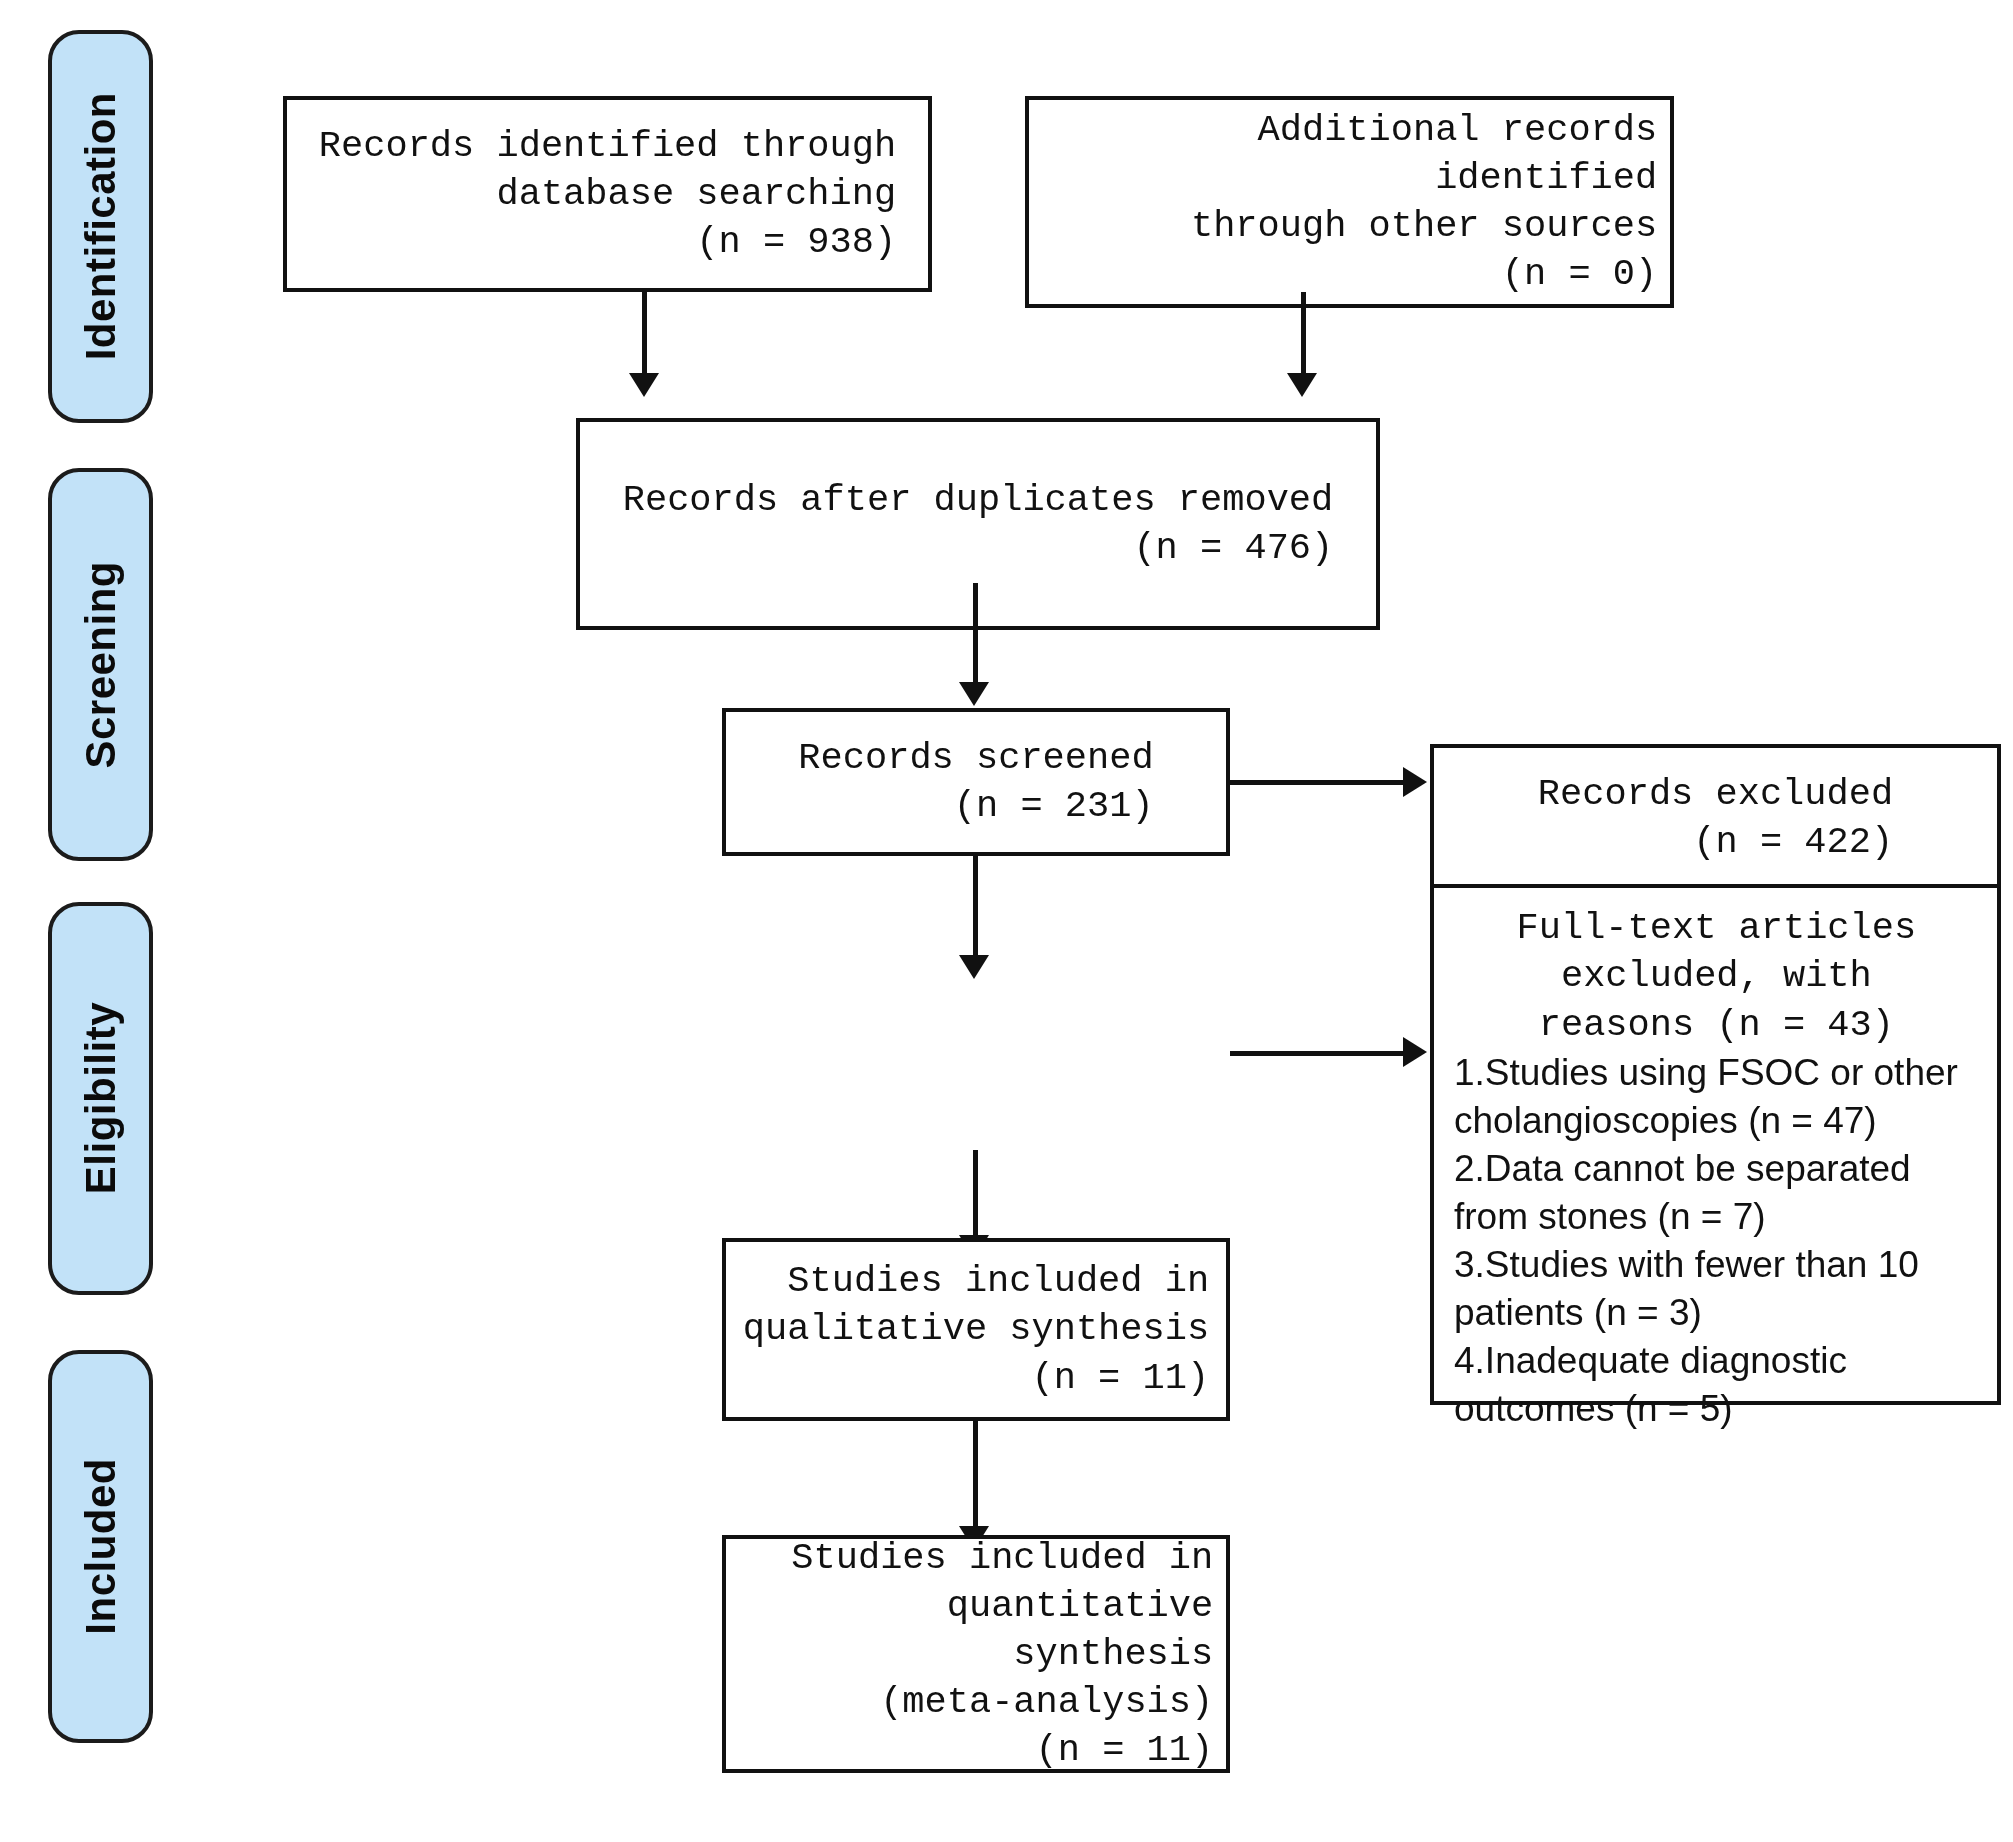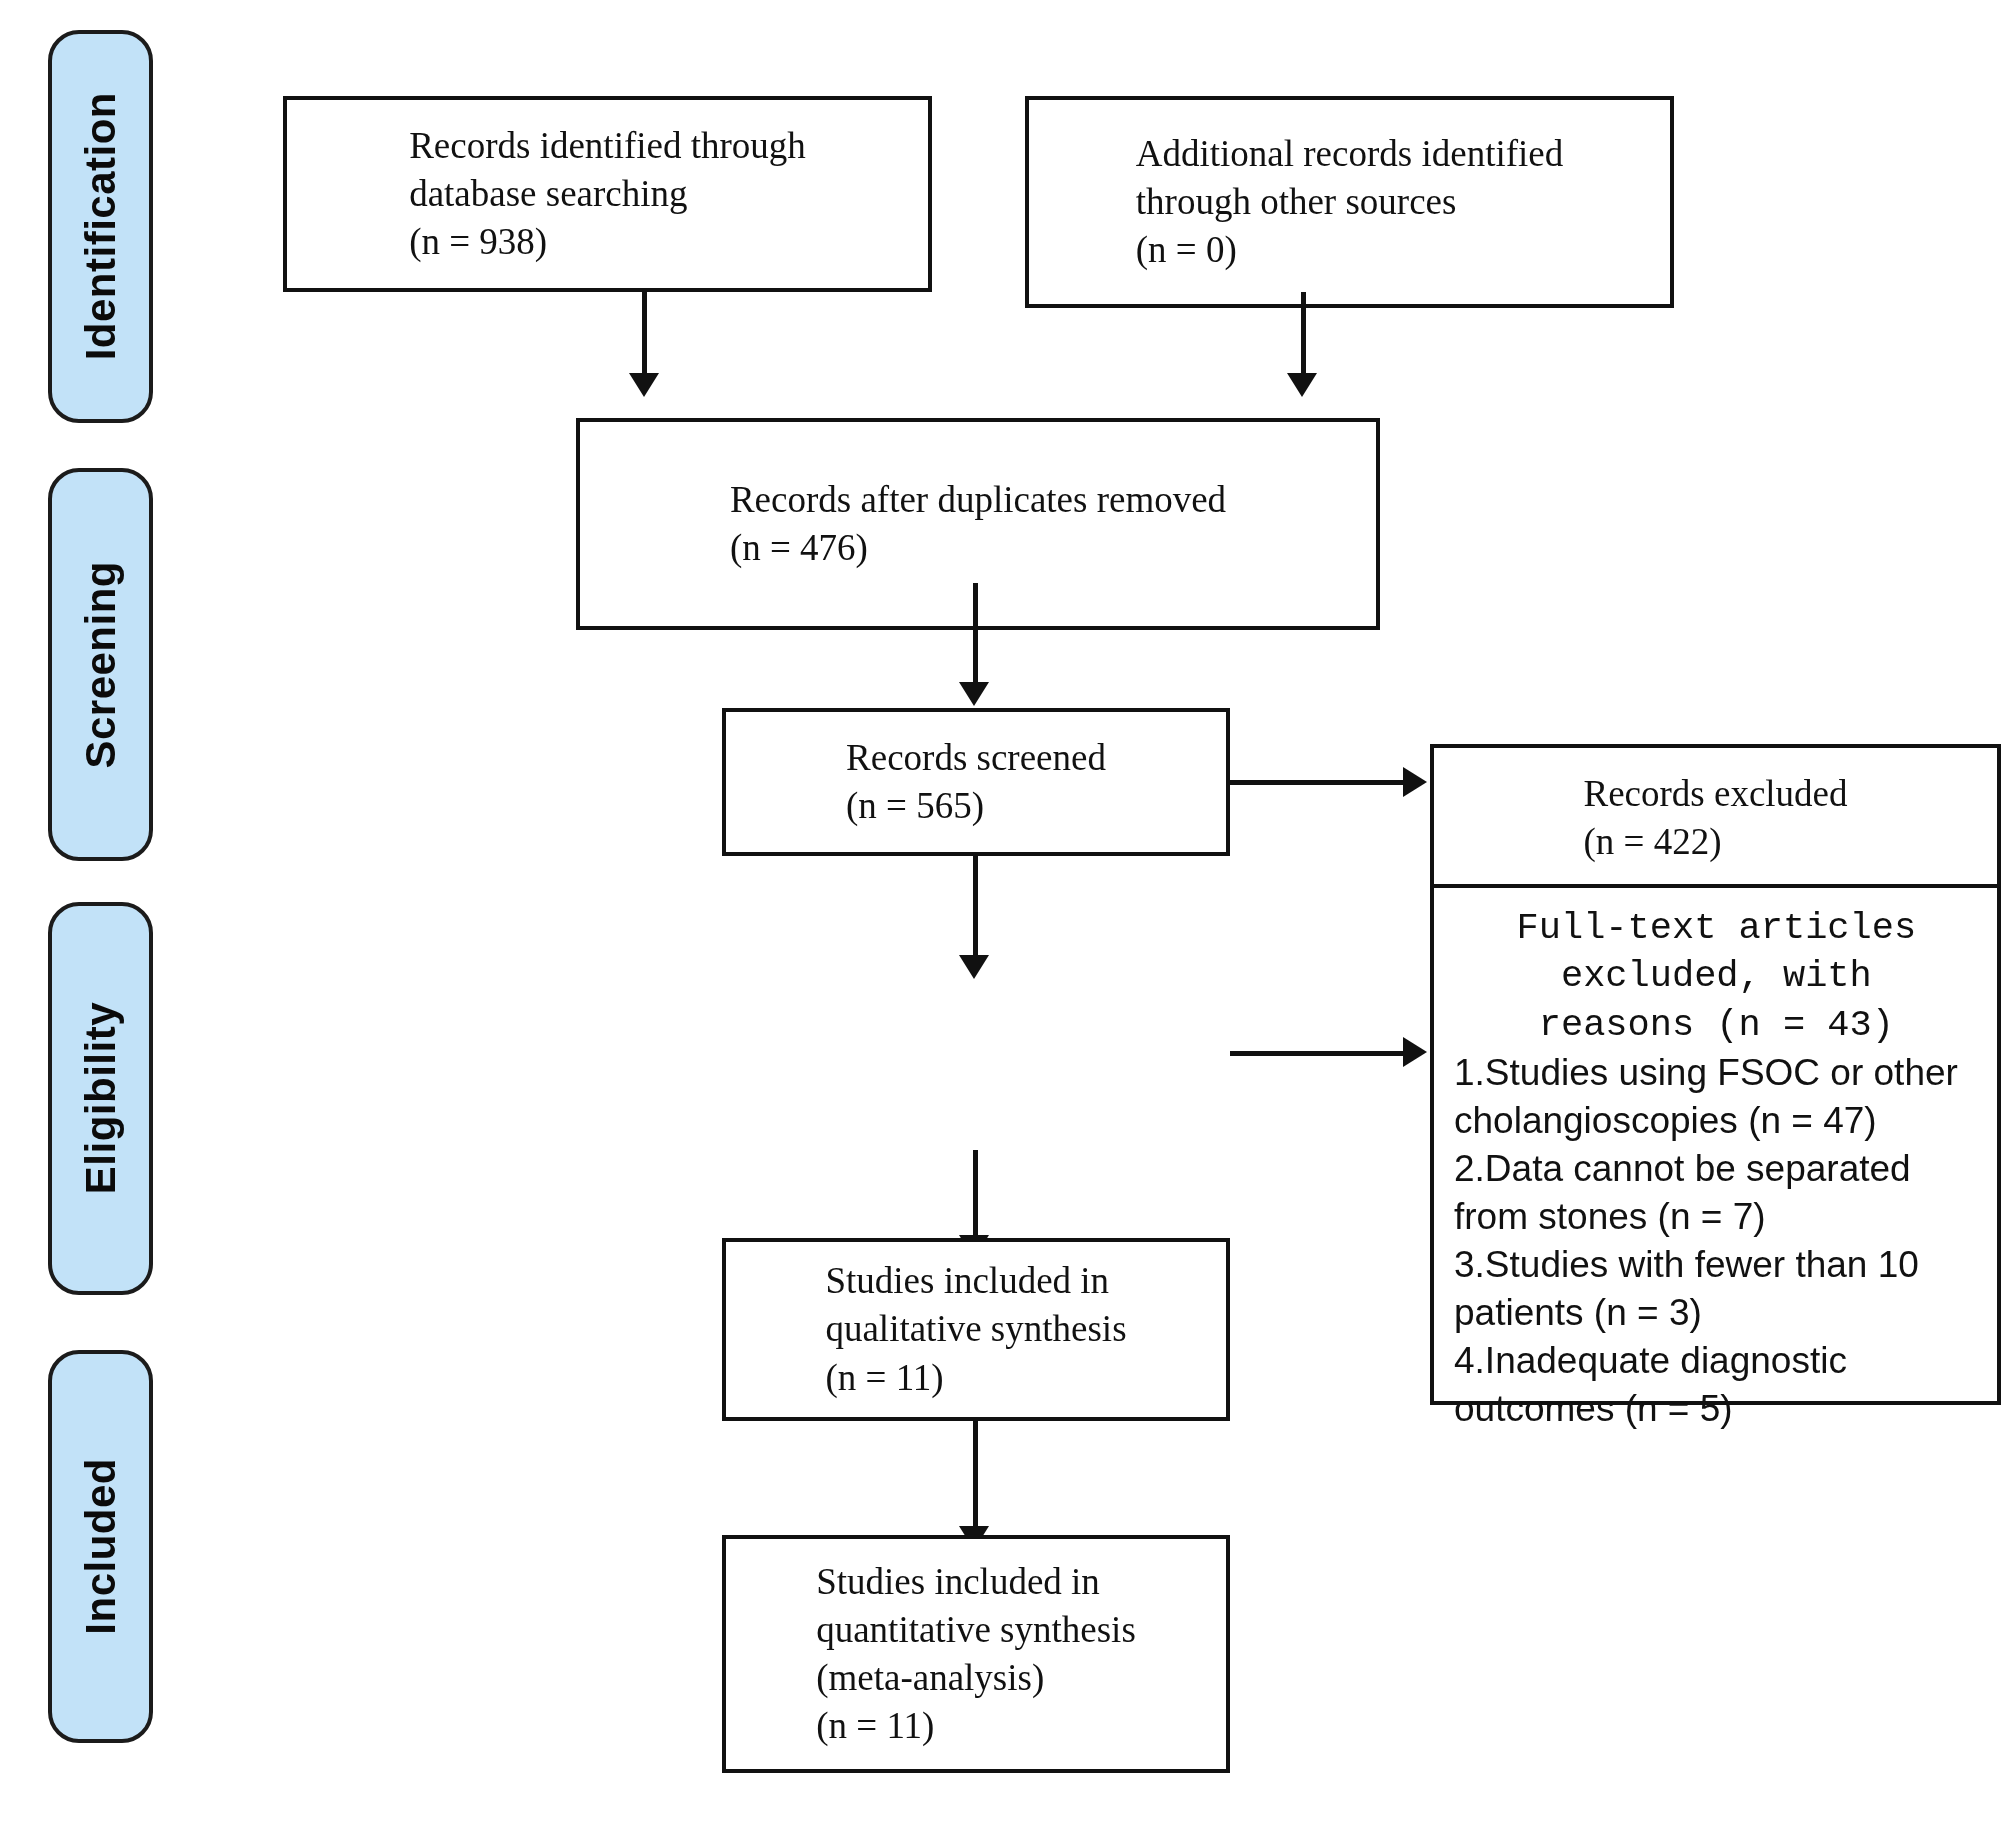--- a/index.html
+++ b/index.html
@@ -44,25 +44,25 @@
     position: absolute;
     background: #ffffff;
     border: 4.6px solid #111111;
     box-sizing: border-box;
     display: flex;
     align-items: center;
     justify-content: center;
     padding: 5.5px 12.8px;
   }
   .box-text {
-    text-align: left;
+    text-align: right;
     font-size: 37px;
     line-height: 1.30;
     color: #111111;
-    font-family: Liberation Serif, serif;
+    font-family: Liberation Mono, monospace;
     white-space: pre-line;
   }
   
   .box.reasons {
     display: block;
     padding: 16.4px 18.3px 12.8px 20px;
   }
   .reasons-head {
     text-align: center;
     font-size: 37px;
@@ -145,21 +145,21 @@
   <div class="box" style="left:576px; top:418px; width:804px; height:212px;">
     <div class="box-text">Records after duplicates removed
 (n = 476)</div>
   </div>
 
   <div class="conn vline" style="left:973px; top:583px; width:4.6px; height:101px;"></div>
   <div class="arrow-down" style="left:959px; top:682px;"></div>
 
   <div class="box" style="left:722px; top:708px; width:508px; height:148px;">
     <div class="box-text">Records screened
-(n = 565)</div>
+(n = 231)</div>
   </div>
 
   <div class="box" style="left:1430px; top:708px; width:571px; height:148px;margin-top:36px;">
     <div class="box-text">Records excluded
 (n = 422)</div>
   </div>
 
   <div class="conn hline" style="left:1230px; top:780px; width:175px; height:4.6px;"></div>
   <div class="arrow-right" style="left:1403px; top:767px;"></div>
 

